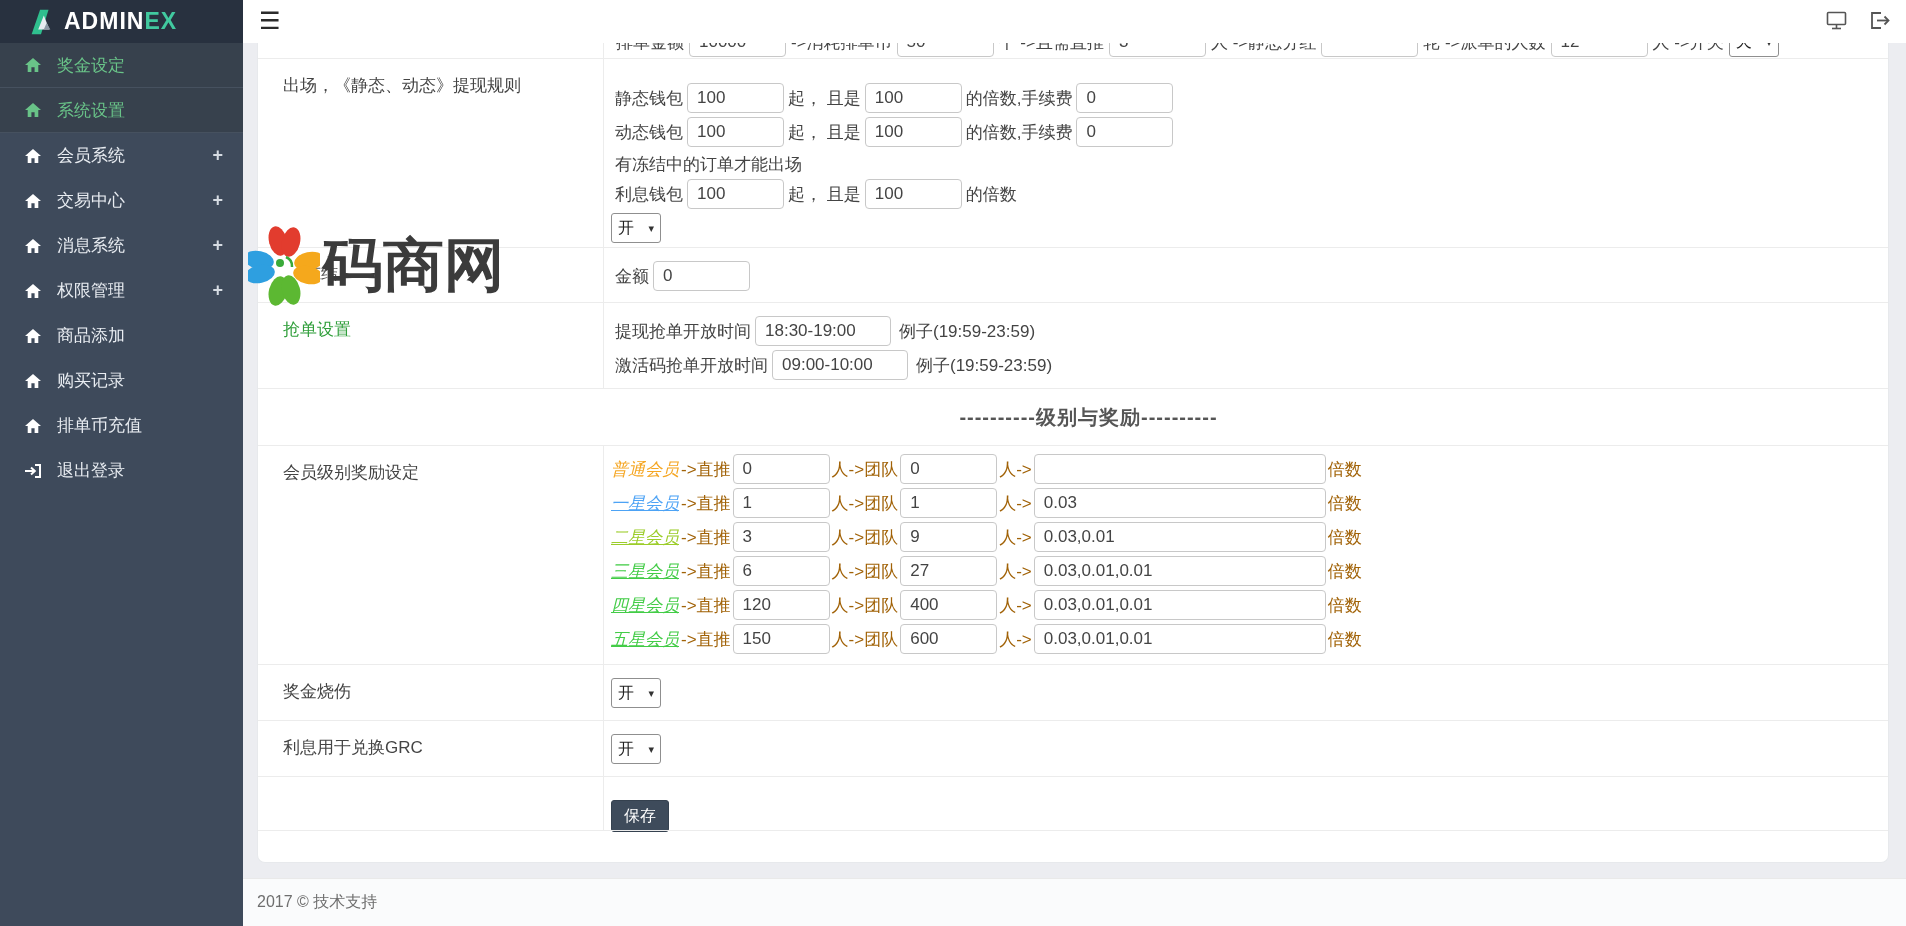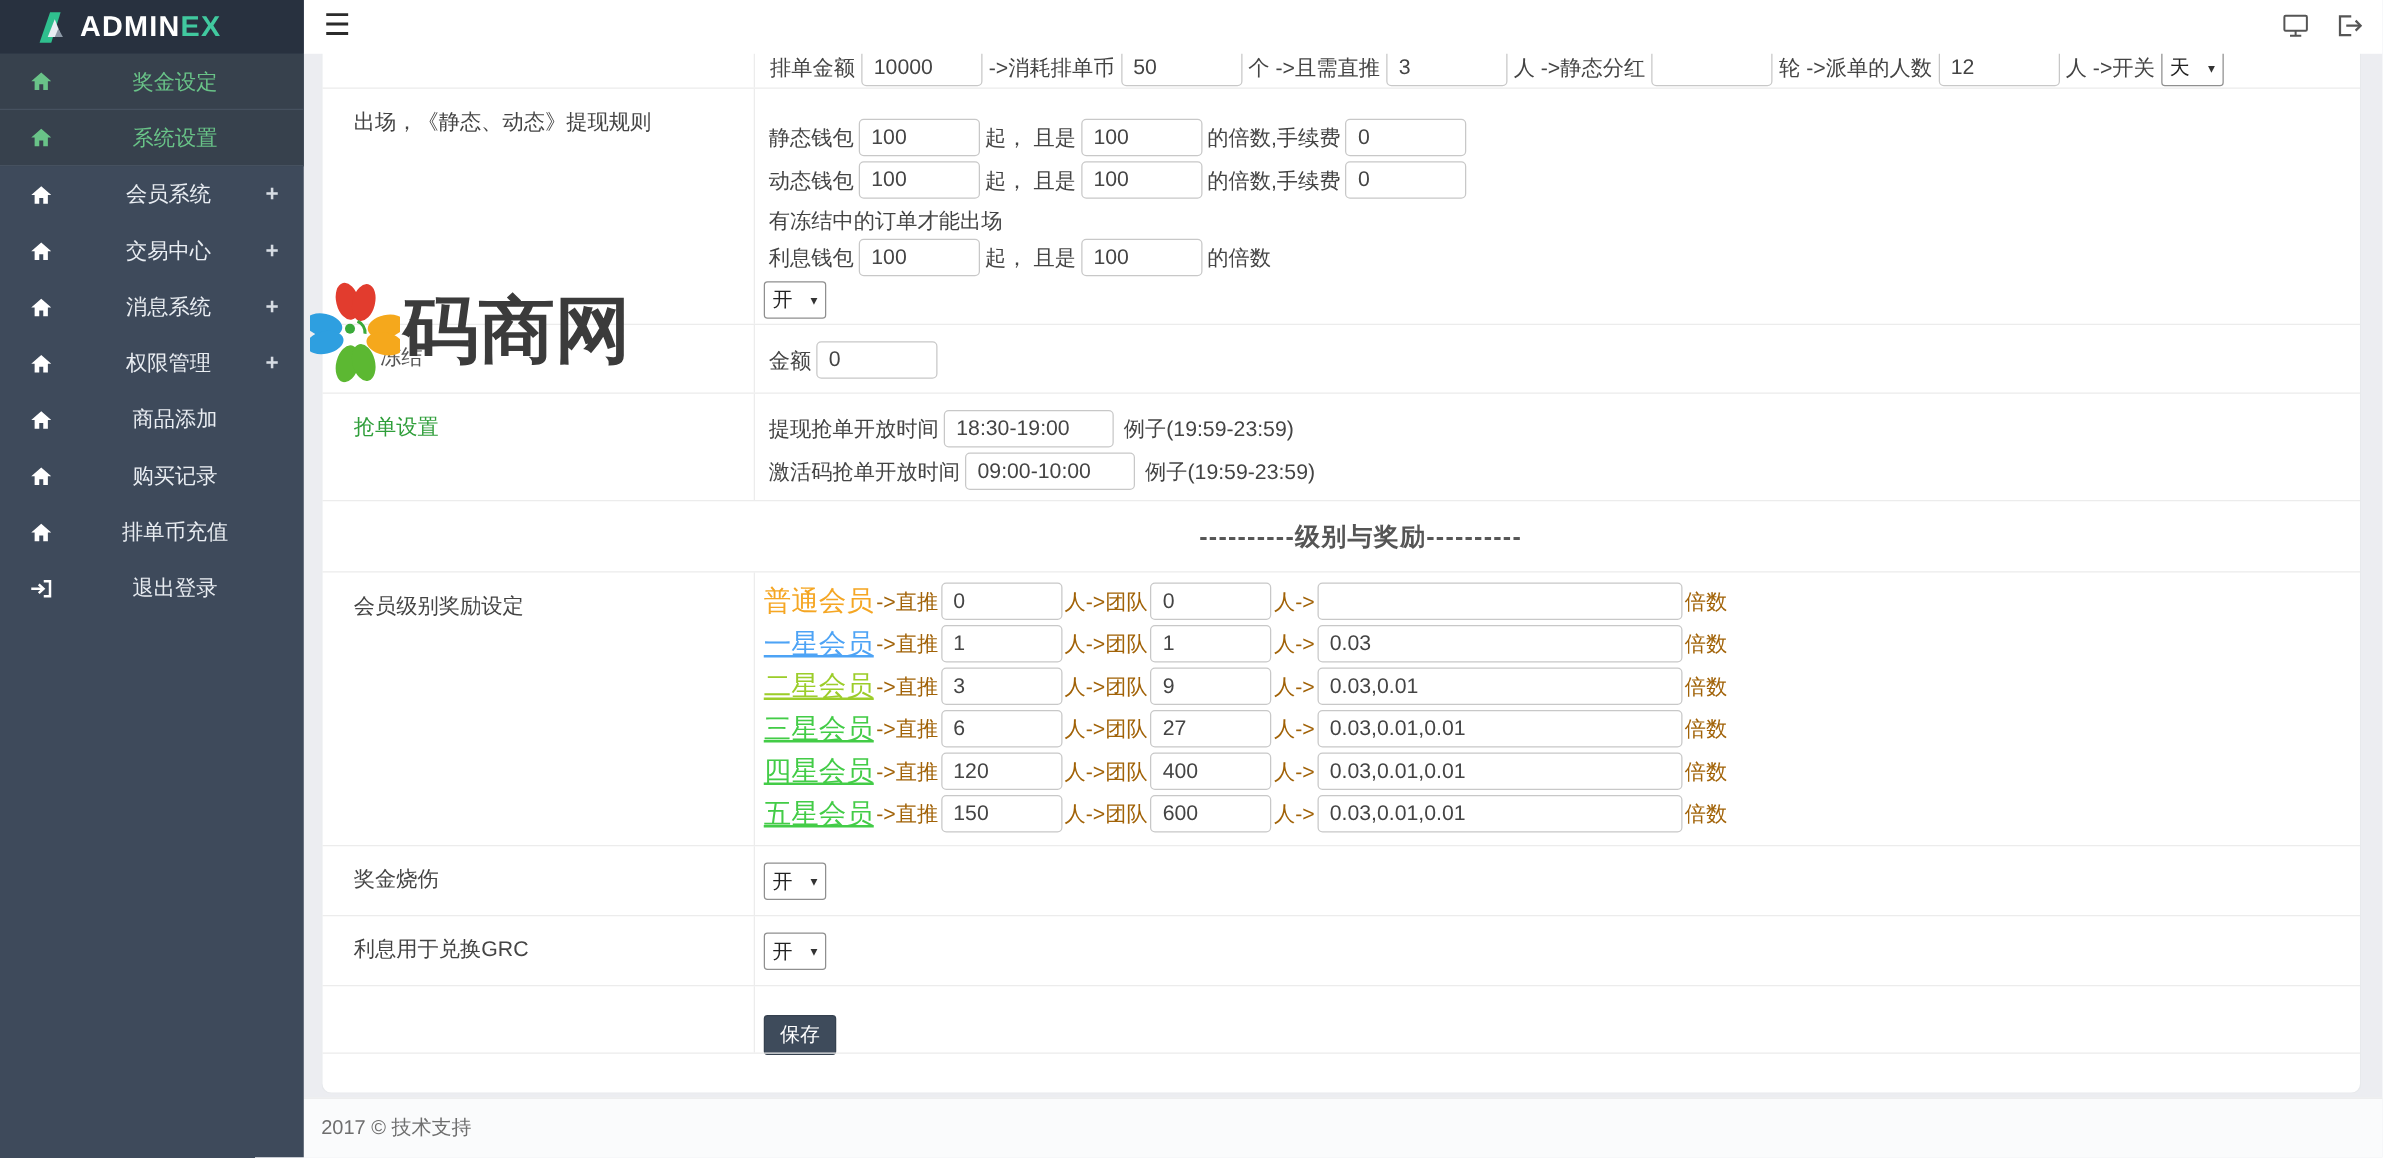--- a/index.html
+++ b/index.html
@@ -6,36 +6,36 @@
   body{width:1906px;height:926px;overflow:hidden;background:#ecedf1;
        font-family:"Liberation Sans","DejaVu Sans",sans-serif;}
   .stage{position:relative;width:1512px;height:926px;}
 
   
   .sidebar{position:absolute;left:0;top:0;width:243px;height:926px;background:#3e4a5b;z-index:60;}
   .logo{height:43px;background:#28313f;display:flex;align-items:center;padding-left:26px;}
   .logo-mark{width:30px;height:30px;margin-right:8px;}
   .logo-text{font-size:23px;font-weight:bold;color:#fff;letter-spacing:1px;}
   .logo-text .ex{color:#41c99f;}
-  .menu{list-style:none;margin:0;padding:0;text-align:center;}
+  .menu{list-style:none;margin:0;padding:0;}
   .mitem{height:45px;display:flex;align-items:center;padding:0 20px 0 24px;color:#e9edf2;font-size:17px;cursor:pointer;}
   .mitem .micon{width:18px;height:16px;margin-right:15px;flex:0 0 auto;color:#fff;}
   .mitem .mlabel{flex:1;}
   .mitem .plus{color:#d6dce3;font-size:18px;font-weight:bold;}
   .mitem.active{background:#37414d;color:#69c388;border-bottom:1px solid #46515f;box-sizing:border-box;}
   .mitem.active .micon{color:#69c388;}
 
   
   .topbar{position:absolute;left:243px;top:0;width:1663px;height:43px;background:#fff;z-index:50;}
   .hamburger{position:absolute;left:16px;top:7px;font-size:24px;color:#2b2b2b;cursor:pointer;line-height:28px;}
   .top-icons{position:absolute;right:16px;top:11px;display:flex;gap:22px;align-items:center;}
   .top-icons svg{display:block;cursor:pointer;}
 
   
-  .card{position:absolute;left:257px;top:12px;width:1632px;height:863px;background:#fff;
+  .card{position:absolute;left:257px;top:0;width:1632px;height:863px;background:#fff;
         border:1px solid #e7e9ec;border-top:none;border-radius:0 0 8px 8px;box-sizing:border-box;z-index:5;}
   .row{display:flex;box-sizing:border-box;border-top:1px solid #ececec;position:relative;}
   .row.first{border-top:none;}
   .lcell{width:346px;min-width:346px;box-sizing:border-box;border-right:1px solid #ececec;
          padding:15px 12px 0 25px;font-size:17px;color:#444;position:relative;}
   .fcell{flex:1;box-sizing:border-box;padding-left:7px;position:relative;}
   .fline{display:flex;align-items:center;height:30px;margin-bottom:4px;font-size:17px;color:#444;white-space:nowrap;}
   .fline .tx{margin:0 4px;}
   .in{height:30px;box-sizing:border-box;border:1px solid #c8c8c8;border-radius:4px;padding:0 9px;
       font-size:17px;color:#444;font-family:inherit;background:#fff;}
@@ -60,21 +60,21 @@
   .row-qiangdan{height:86px;}
   .row-qiangdan .fcell{padding-top:13px;}
   .row-qiangdan .lcell{color:#2f9e3a;}
   .hint{margin-left:8px;color:#444;}
 
   .row-heading{height:57px;display:flex;align-items:center;justify-content:center;padding-left:31px;}
   .heading-text{font-size:20px;font-weight:bold;color:#555;letter-spacing:1px;}
 
   .row-levels{height:219px;}
   .row-levels .fcell{padding-top:8px;}
-  .lvlname{font-size:22px;}
+  .lvlname{font-size:17px;font-style:italic;}
   .gr{color:#a16207;margin:0 2px;text-align:center;}
 
   .row-small{height:56px;}
   .row-small .fcell{padding-top:13px;}
   .row-save{height:54px;}
   .row-save .fcell{padding-top:11px;}
   .save-btn{height:32px;min-width:52px;padding:0 12px;background:#3e4b5b;color:#fff;border:1px solid #35414f;
             border-radius:3px;font-size:16px;font-family:inherit;cursor:pointer;margin-top:12px;}
   .row-spacer{height:33px;}
 

